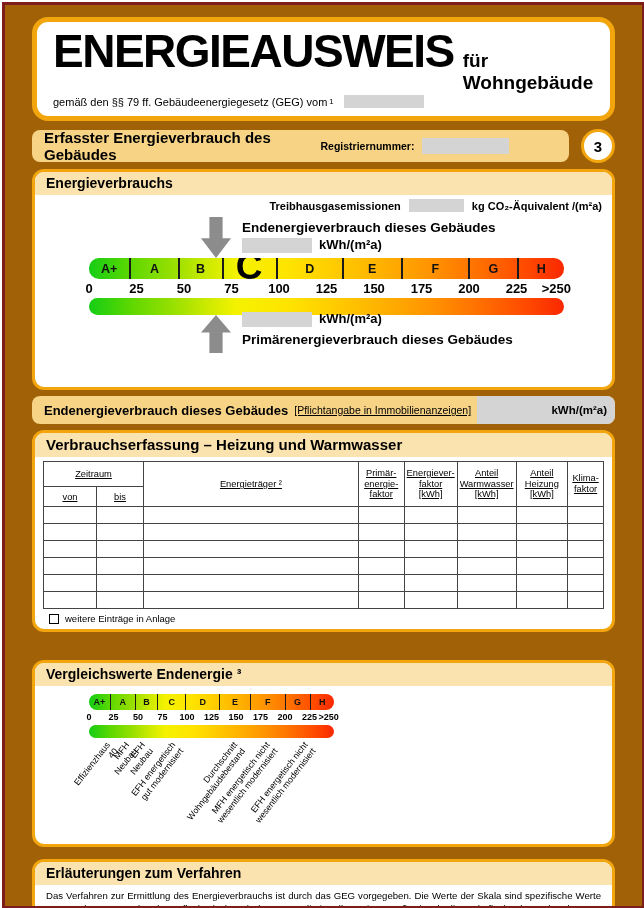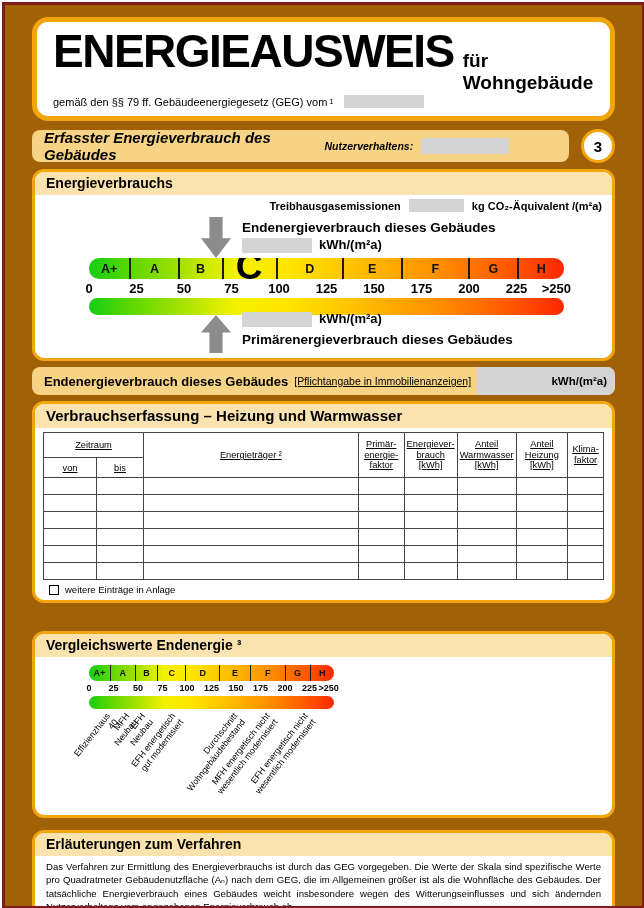--- a/index.html
+++ b/index.html
@@ -10,33 +10,33 @@
   .header-box{margin:12px 27px 0;border:5px solid var(--accent-orange);border-radius:16px;background:#fff;padding:5px 16px 8px;}
   .title-line{display:flex;align-items:baseline;}
   .main-title{font-size:46px;font-weight:bold;letter-spacing:-1.5px;line-height:1.05;}
   .title-suffix{font-size:19px;font-weight:bold;margin-left:9px;}
   .law-line{font-size:11px;margin-top:1px;display:flex;align-items:center;}
   sup{font-size:70%;}
   .ph{background:var(--placeholder-gray);display:inline-block;}
 
   
   .bar1-row{display:flex;align-items:center;margin:8px 27px 0;}
-  .bar1{flex:1;background:var(--bar-tan);border-radius:8px;height:32px;display:flex;align-items:center;padding:0 12px;margin-right:12px;font-style:italic;}
+  .bar1{flex:1;background:var(--bar-tan);border-radius:8px;height:32px;display:flex;align-items:center;padding:0 12px;margin-right:12px;}
   .bar1-title{font-size:15px;font-weight:bold;}
   .reg-label{font-size:10.5px;font-weight:bold;margin-left:auto;}
   .reg-ph{width:95px;height:16px;margin:0 48px 0 8px;}
   .page-circle{width:28px;height:28px;border:3px solid var(--accent-orange);border-radius:50%;background:#fff;display:flex;align-items:center;justify-content:center;font-size:15px;font-weight:bold;flex:none;}
 
   
   .section-box{margin:6px 27px 0;border:3px solid var(--accent-orange);border-radius:12px;background:#fff;overflow:hidden;}
   .section-heading{background:var(--heading-tan);padding:3px 11px 4px;font-weight:bold;font-size:14px;}
   .section-heading.big{font-size:15px;}
 
   
-  .energy-content{position:relative;height:163px;}
+  .energy-content{position:relative;height:192px;}
   .ghg-row{position:absolute;top:4px;right:10px;display:flex;align-items:center;gap:8px;}
   .ghg-label,.ghg-unit{font-size:11px;font-weight:bold;}
   .ghg-ph{width:55px;height:13px;}
   .arrow{position:absolute;background:var(--arrow-gray);width:30px;}
   .arrow.down{left:166px;top:22px;height:41px;clip-path:polygon(28% 0,72% 0,72% 52%,100% 52%,50% 100%,0 52%,28% 52%);}
   .arrow.up{left:166px;top:120px;height:38px;clip-path:polygon(50% 0,100% 46%,72% 46%,72% 100%,28% 100%,28% 46%,0 46%);}
   .fin-label{position:absolute;left:207px;top:25px;font-size:13.5px;font-weight:bold;}
   .kwh-ph1{position:absolute;left:207px;top:43px;width:70px;height:15px;}
   .kwh-unit1{position:absolute;left:284px;top:42px;font-size:13px;font-weight:bold;}
   .kwh-ph2{position:absolute;left:207px;top:117px;width:70px;height:15px;}
@@ -103,21 +103,21 @@
     <div class="law-line">
       <span>gemäß den §§ 79 ff. Gebäudeenergiegesetz (GEG) vom</span>
       <sup style="margin-left:2px;">1</sup>
       <span class="ph" style="width:80px;height:13px;margin-left:10px;"></span>
     </div>
   </div>
 
   <div class="bar1-row">
     <div class="bar1">
       <span class="bar1-title">Erfasster Energieverbrauch des Gebäudes</span>
-      <span class="reg-label">Nutzerverhaltens:</span>
+      <span class="reg-label">Registriernummer:</span>
       <span class="ph reg-ph"></span>
     </div>
     <div class="page-circle">3</div>
   </div>
 
   <div class="section-box">
     <div class="section-heading">Energieverbrauchs</div>
     <div class="energy-content">
       <div class="ghg-row">
         <span class="ghg-label">Treibhausgasemissionen</span>
@@ -189,21 +189,21 @@
           <col style="width:36px">
       </colgroup>
       <thead>
         <tr>
           <th colspan="2">Zeitraum</th>
           <th rowspan="2">Energieträger ²</th>
           <th rowspan="2" class="pre">Primär-
 energie-
 faktor</th>
           <th rowspan="2" class="pre">Energiever-
-brauch
+faktor
 [kWh]</th>
           <th rowspan="2" class="pre">Anteil
 Warmwasser
 [kWh]</th>
           <th rowspan="2" class="pre">Anteil
 Heizung
 [kWh]</th>
           <th rowspan="2" class="pre">Klima-
 faktor</th>
         </tr>

